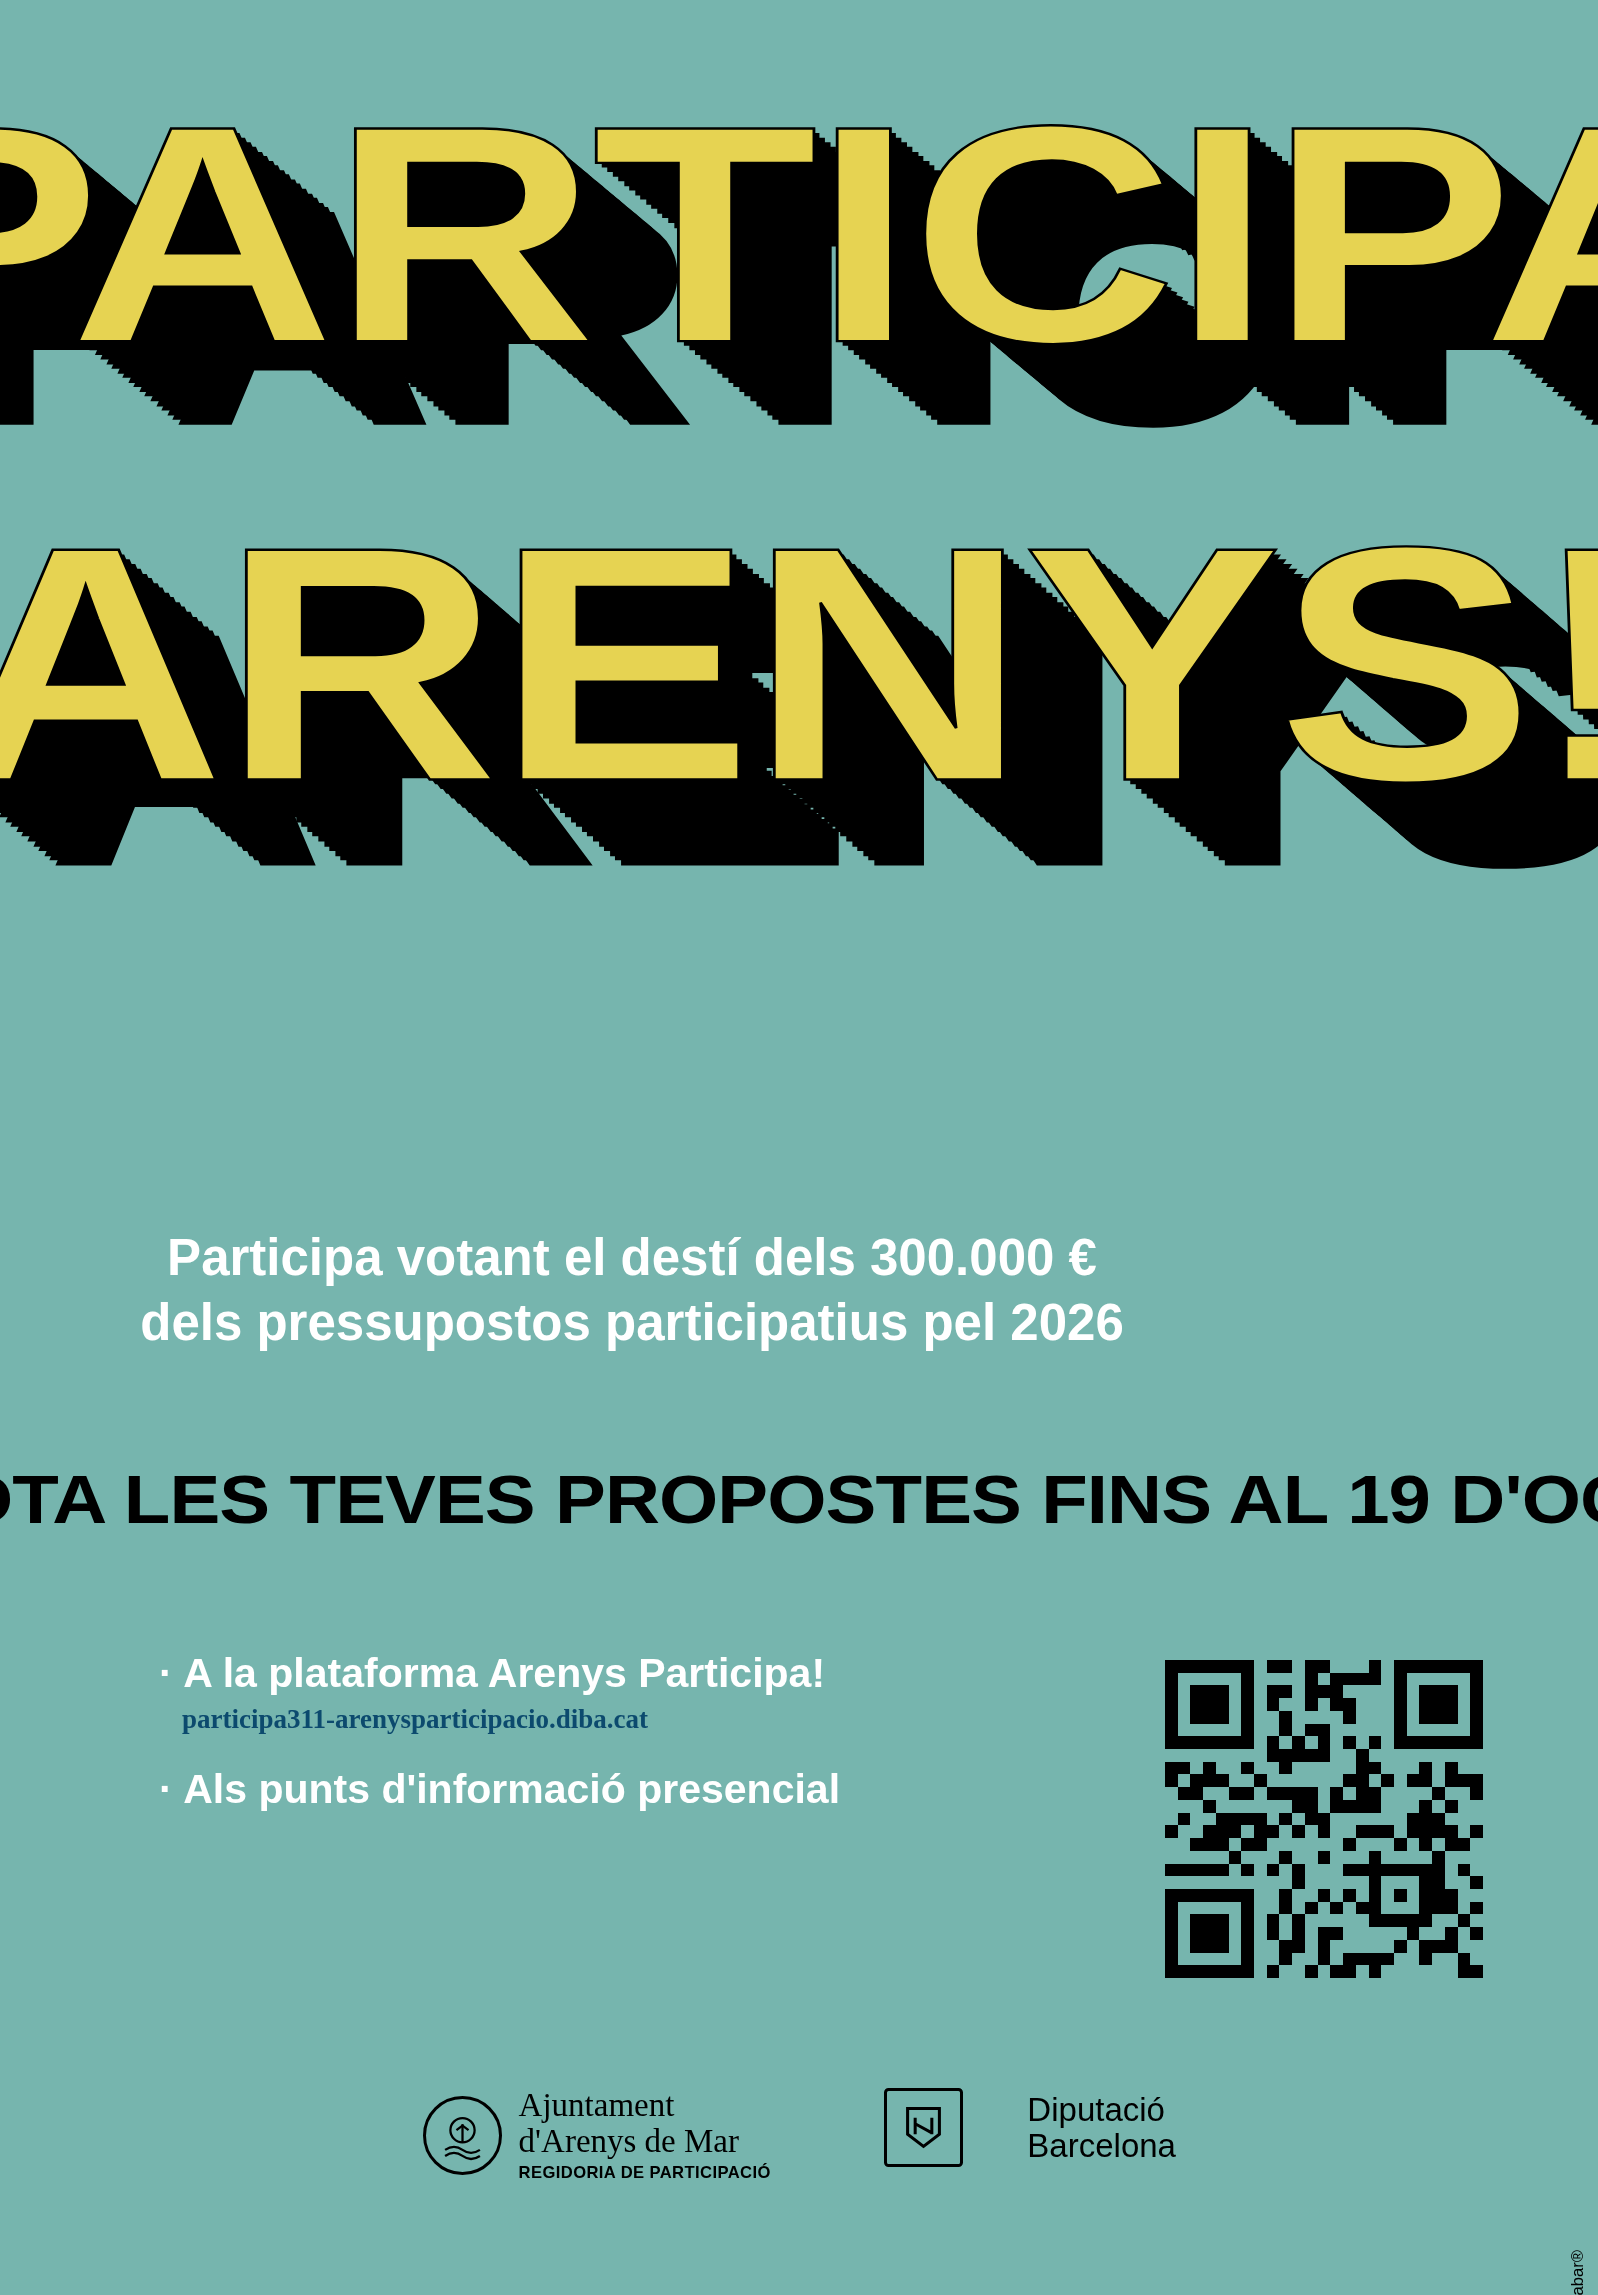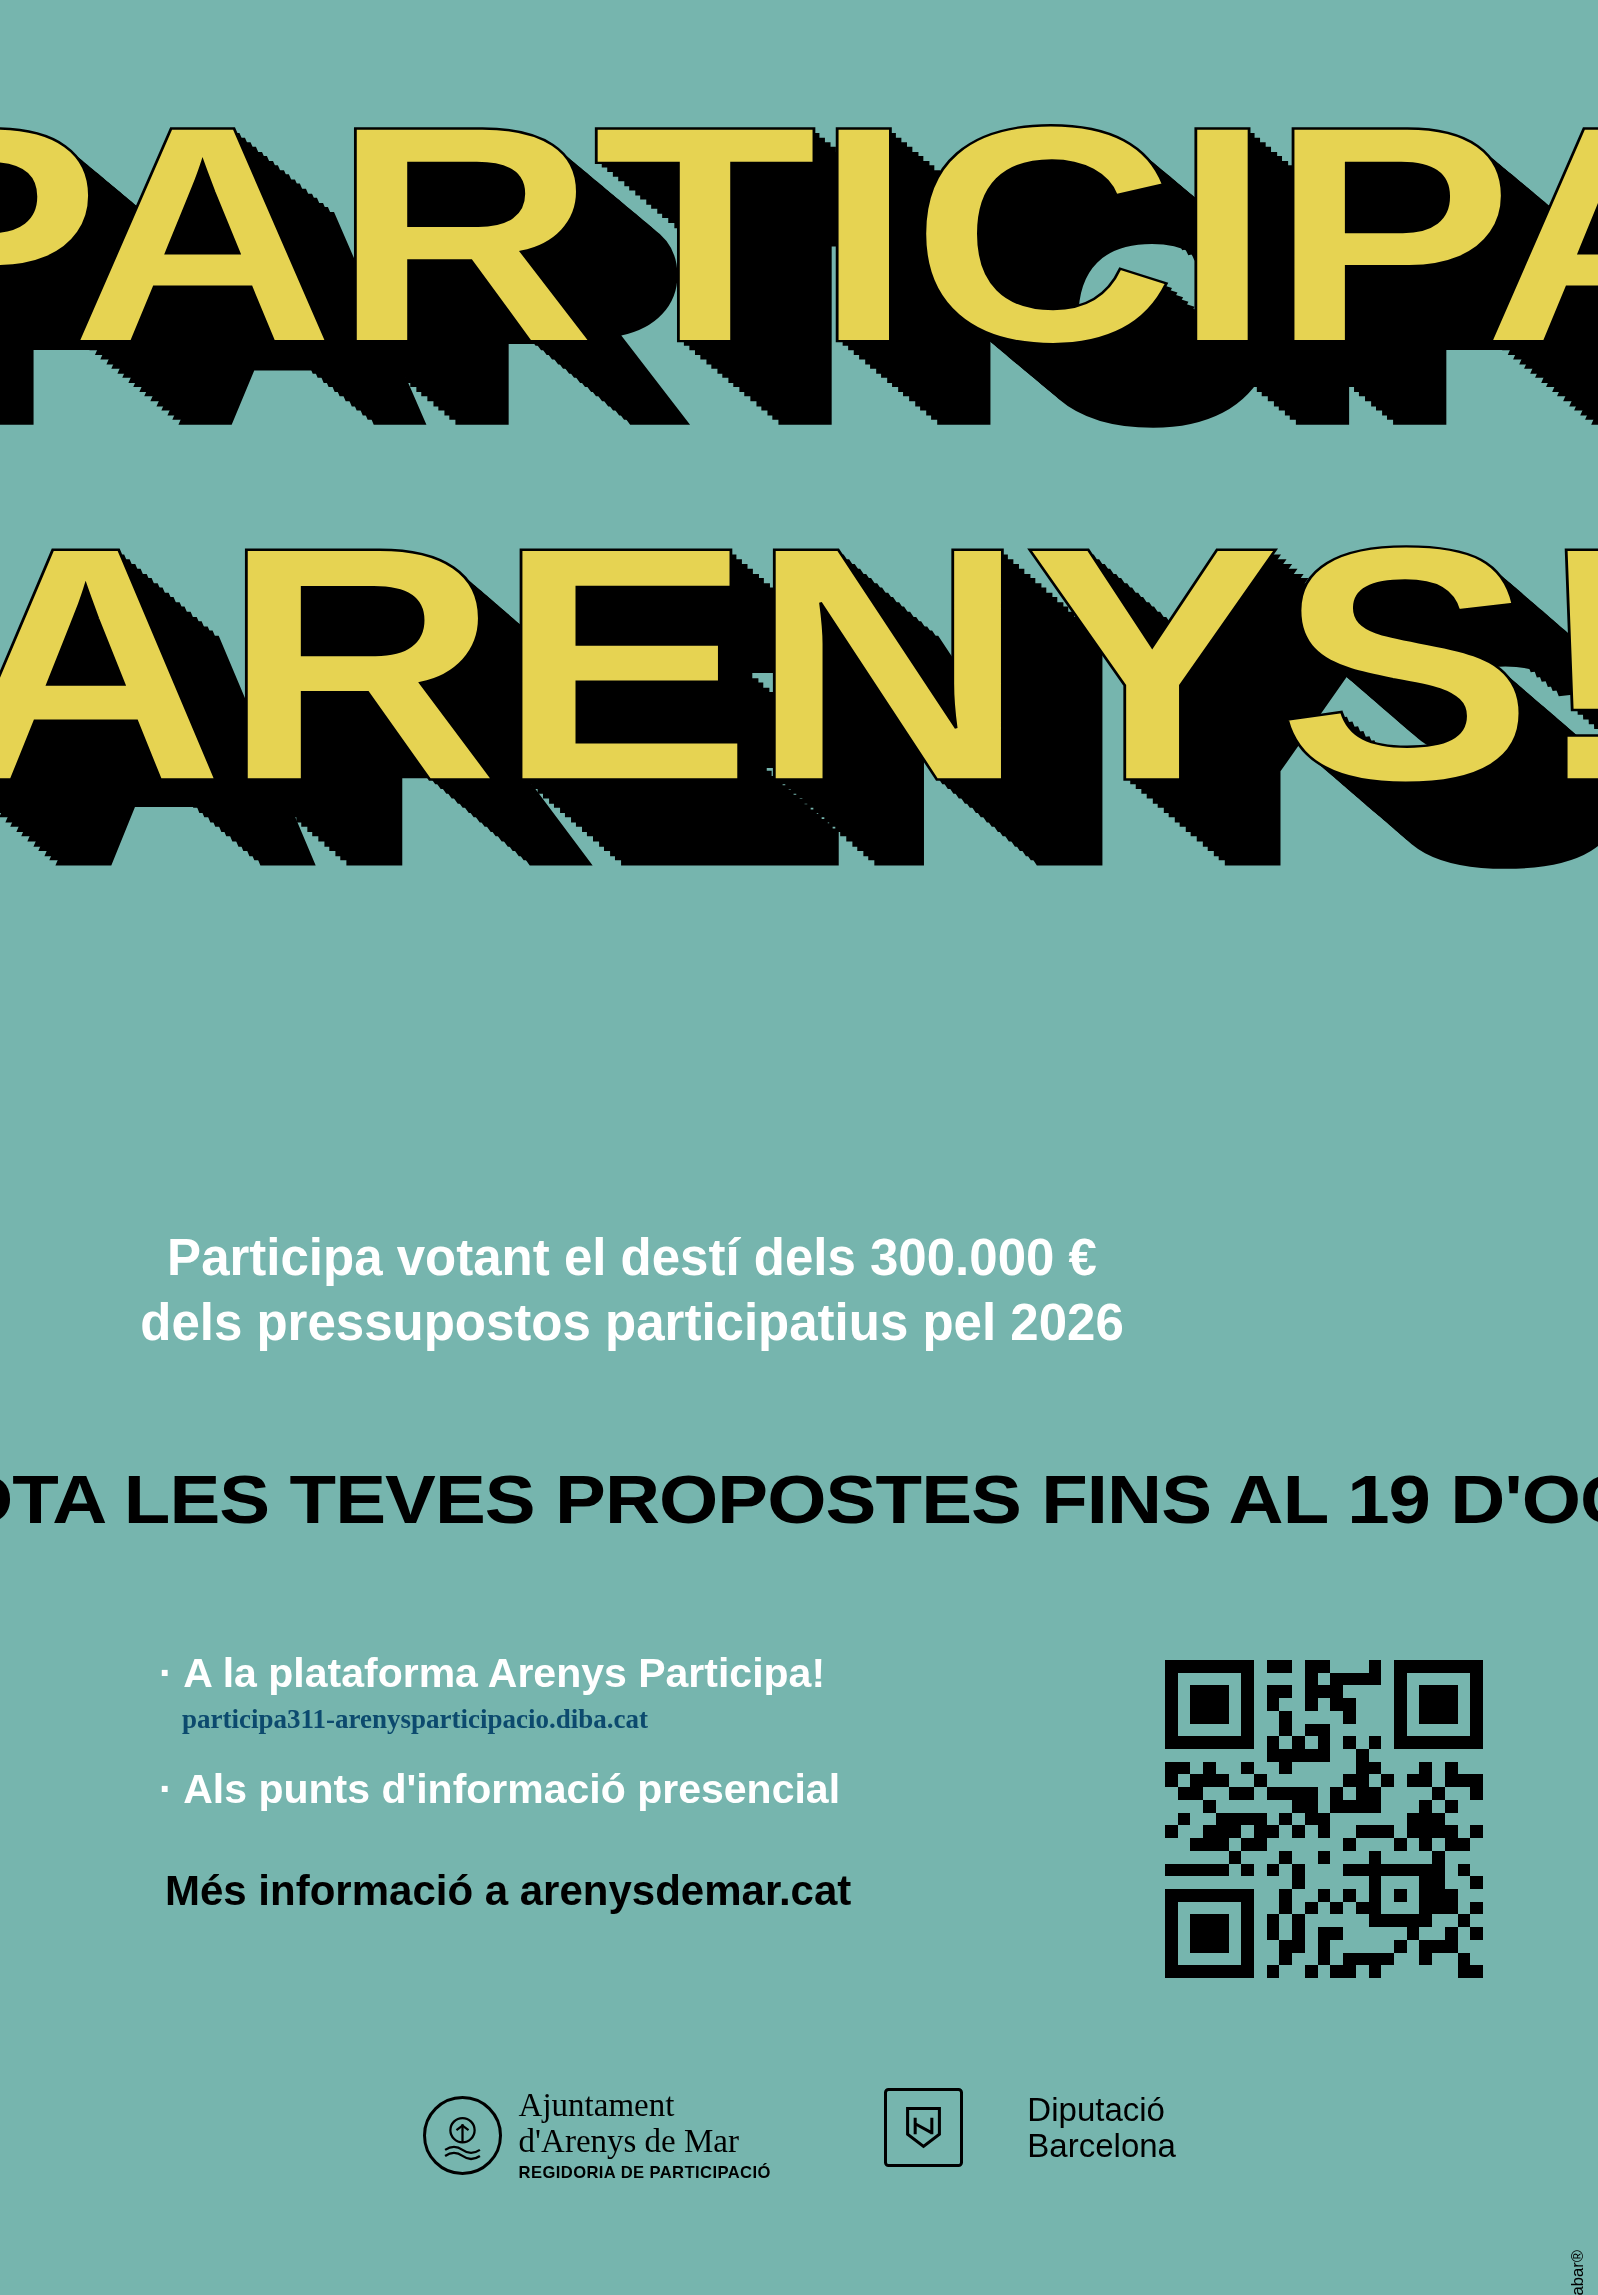--- a/index.html
+++ b/index.html
@@ -222,21 +222,20 @@
   <div class="vote-line">VOTA LES TEVES PROPOSTES FINS AL 19 D'OCTUBRE</div>
 
   <div class="info-block">
     <div class="bullet">
       <span class="dot">·</span><span>A la plataforma Arenys Participa!</span>
     </div>
     <div class="url-line">participa311-arenysparticipacio.diba.cat</div>
     <div class="bullet bullet-2">
       <span class="dot">·</span><span>Als punts d'informació presencial</span>
     </div>
-    <div class="more-info">Més informació a arenysdemar.cat</div>
   </div>
 
   <div class="qr-wrap">
     <div class="qr-grid" id="qr-grid">
         <i class="qr-on"></i>
         <i class="qr-on"></i>
         <i class="qr-on"></i>
         <i class="qr-on"></i>
         <i class="qr-on"></i>
         <i class="qr-on"></i>

